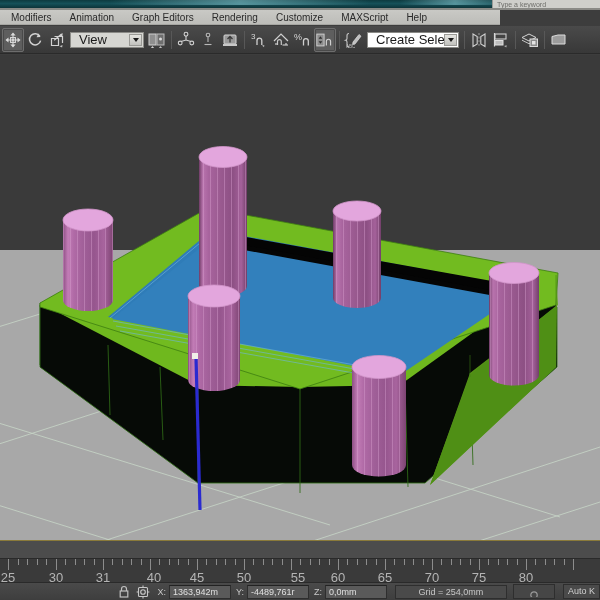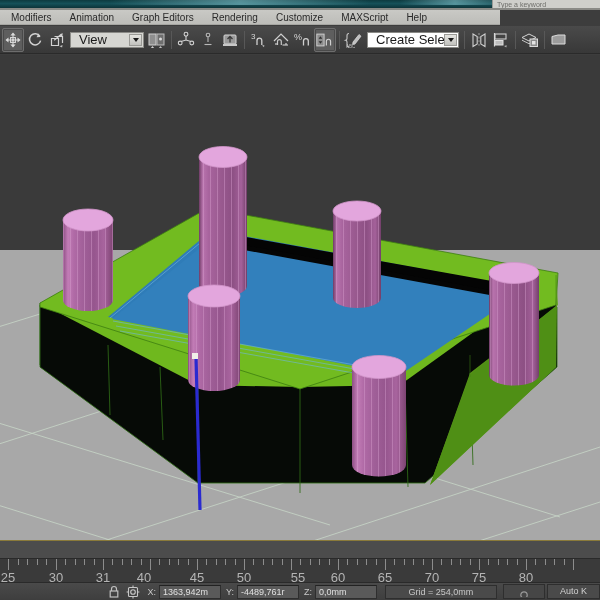--- a/index.html
+++ b/index.html
@@ -132,22 +132,22 @@
     border-top-color:#222; font-size:9px; color:#e0e0e0; line-height:12px;
     padding-left:3px; flex:0 0 auto; overflow:hidden; white-space:nowrap;
     cursor:text;
   }
   .grid-field {
     width:112px; height:14px; background:#4a4a4a; border:1px solid #2e2e2e;
     font-size:9px; color:#c8c8c8; line-height:12px; text-align:center;
     margin-left:8px; flex:0 0 auto; overflow:hidden; white-space:nowrap;
   }
   .akey-btn {
-    height:15px; padding:0 12px; background:#4a4a4a; border:1px solid #2e2e2e;
-    font-size:9px; color:#d0d0d0; line-height:13px; margin-left:2px;
+    height:15px; padding:0 4px; background:#4a4a4a; border:1px solid #2e2e2e;
+    font-size:9px; color:#d0d0d0; line-height:13px; margin-left:8px;
     flex:0 0 auto; overflow:hidden; white-space:nowrap; cursor:default;
   }
   .sb-knob {
     width:42px;height:15px;background:#464646;border:1px solid #2e2e2e;
     margin-left:6px;flex:0 0 auto;display:flex;align-items:center;justify-content:center;
   }
 </style>
 </head>
 <body>
 
@@ -505,21 +505,21 @@
       <div class="tick minor" style="left: 74.8px;"></div>
       <div class="tick minor" style="left: 84.2px;"></div>
       <div class="tick minor" style="left: 93.6px;"></div>
       <div class="tick major" style="left: 103px;"></div>
       <div class="lbl" style="left: 103px;">31</div>
       <div class="tick minor" style="left: 112.4px;"></div>
       <div class="tick minor" style="left: 121.8px;"></div>
       <div class="tick minor" style="left: 131.2px;"></div>
       <div class="tick minor" style="left: 140.6px;"></div>
       <div class="tick major" style="left: 150px;"></div>
-      <div class="lbl" style="left: 144px;">40</div>
+      <div class="lbl" style="left: 154px;">40</div>
       <div class="tick minor" style="left: 159.4px;"></div>
       <div class="tick minor" style="left: 168.8px;"></div>
       <div class="tick minor" style="left: 178.2px;"></div>
       <div class="tick minor" style="left: 187.6px;"></div>
       <div class="tick major" style="left: 197px;"></div>
       <div class="lbl" style="left: 197px;">45</div>
       <div class="tick minor" style="left: 206.4px;"></div>
       <div class="tick minor" style="left: 215.8px;"></div>
       <div class="tick minor" style="left: 225.2px;"></div>
       <div class="tick minor" style="left: 234.6px;"></div>

